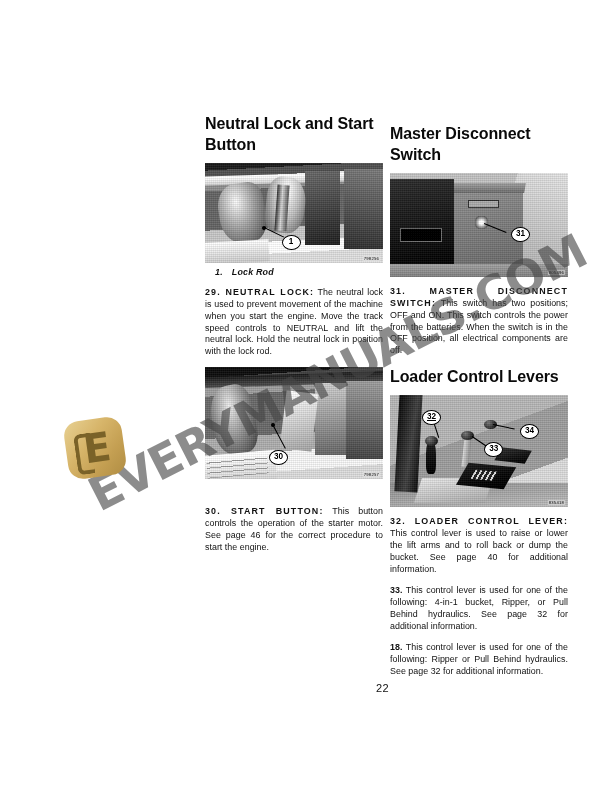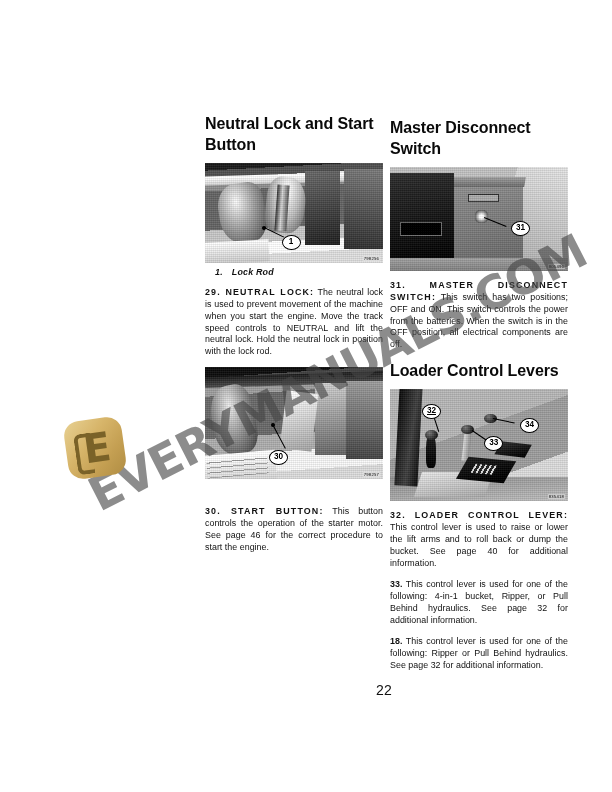--- a/index.html
+++ b/index.html
@@ -313,21 +313,21 @@
     position:absolute; left:16%; bottom:4%; width:40%; height:22%;
     background: linear-gradient(170deg,#d9d9d9,#a4a4a4);
     transform: skewX(-18deg);
   }
 
   
   .page-number {
     position: absolute;
     left: 376px;
     top: 682px;
-    font-size: 14px;
+    font-size: 11px;
     color: #111;
     letter-spacing: .3px;
   }
 
   
   .watermark {
     position: absolute;
     left: 0; top: 0;
     width: 612px; height: 792px;
     pointer-events: none;
@@ -428,21 +428,21 @@
       <div class="leader" style="left:38%; top:51%; width:26px; transform:rotate(62deg);"></div>
       <div class="callout" style="left:36%; top:74%;">30</div>
       <div class="fig-code">798257</div>
     </div>
 
     <p class="body-text" style="margin-top:27px;">
       <span class="lead-spaced">30. START BUTTON:</span><span> This button controls the operation of the starter motor. See page 46 for the correct procedure to start the engine.</span>
     </p>
   </div>
 
-  <div class="col col-right" style="top:118px;">
+  <div class="col col-right" style="top:124px;">
 
     <h2 class="section-title">Master Disconnect Switch</h2>
 
     <div class="photo" id="photo-master-switch">
       <div class="photo-inner">
         <div class="ph-wall"></div>
         <div class="ph-box-light"></div>
         <div class="ph-lid"></div>
         <div class="ph-box-dark"></div>
         <div class="ph-label"></div>

